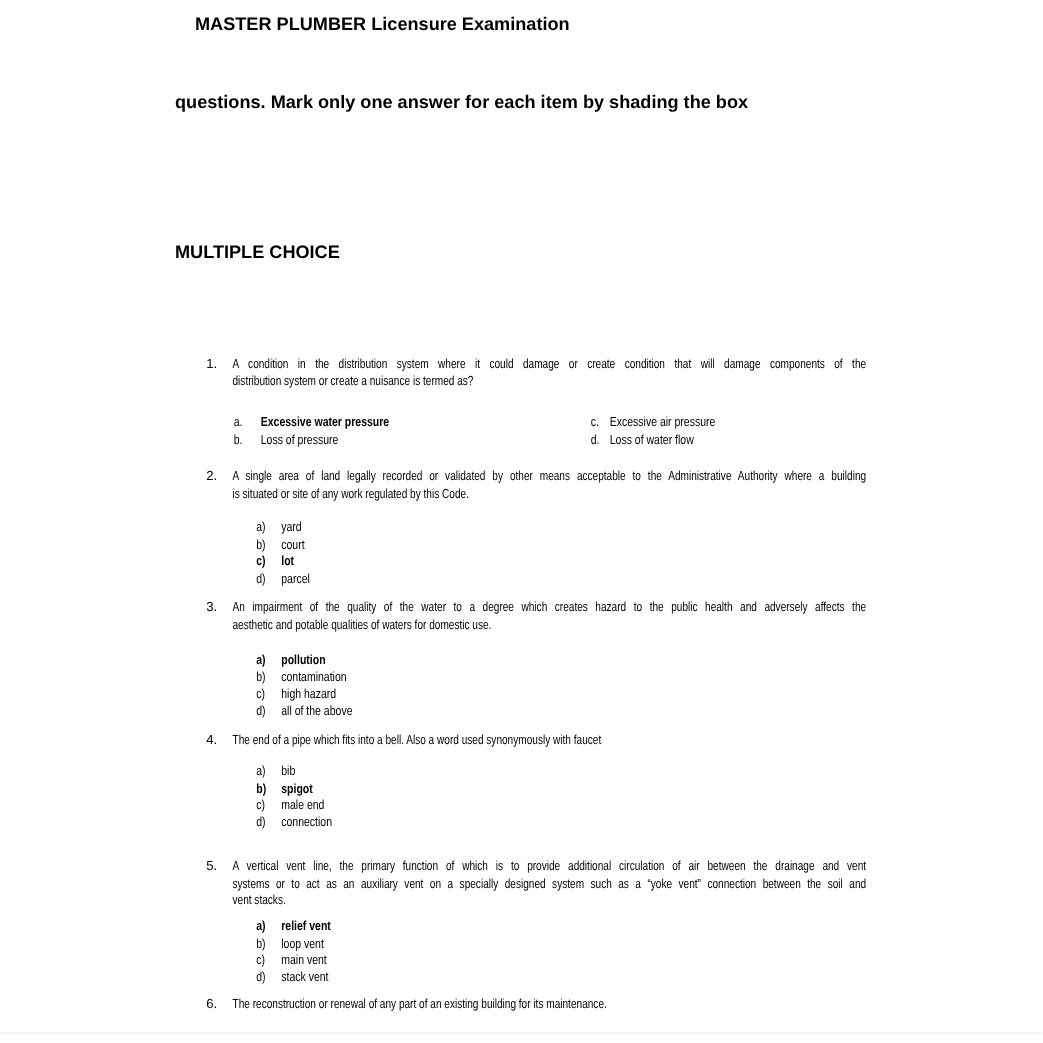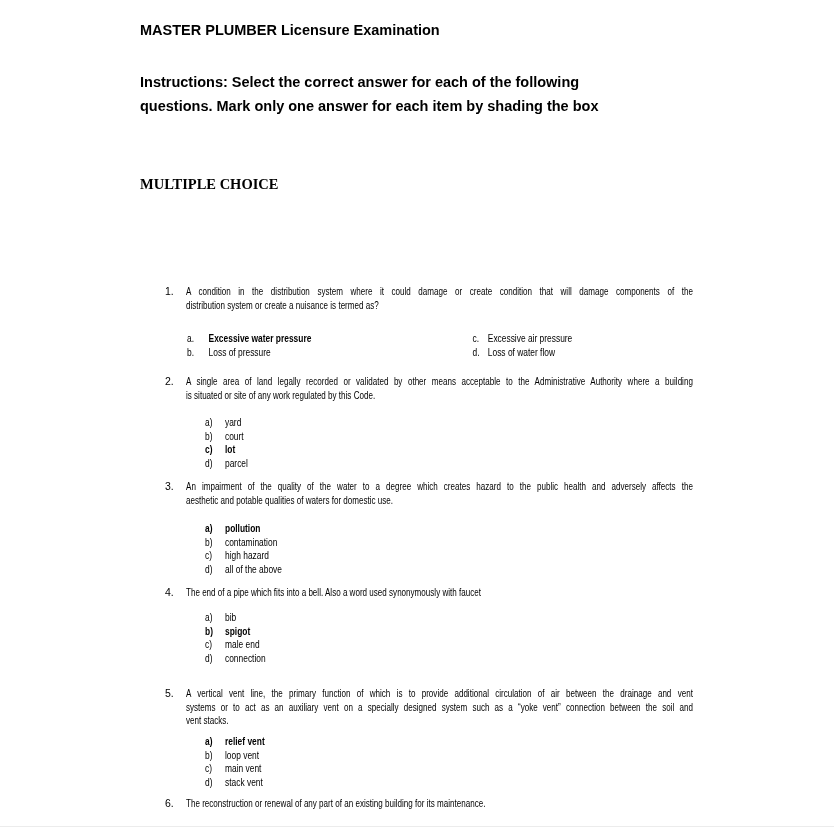--- a/index.html
+++ b/index.html
@@ -10,23 +10,23 @@
     color:#000000;
     position:relative;
     overflow:hidden;
   }
   
   .hdr {
     position:absolute; left:140px;
     font-weight:bold; font-size:14.5px; line-height:24px;
     white-space:nowrap;
   }
-  #doc-title { top:18px; }
+  #doc-title { top:8px;margin-left:16px; }
   #instr-block { top:70px; }
-  #mc-heading { top:172px;font-family:Liberation Serif, serif; }
+  #mc-heading { top:190px; }
 
   
   .qnum {
     position:absolute; left:165px;
     font-size:10.5px; line-height:13.5px;
   }
   .qtext {
     position:absolute; left:186px; width:660px;
     font-size:10.5px; line-height:13.5px;
     transform:scaleX(0.768); transform-origin:0 0;
@@ -69,21 +69,20 @@
   #q4-num, #q4-text { top:586px; }   #q4-opts { top:611px; }
   #q5-num, #q5-text { top:687px; }   #q5-opts { top:735px; }
   #q6-num, #q6-text { top:797px; }
 </style>
 </head>
 <body>
 
 <div class="hdr" id="doc-title">MASTER PLUMBER Licensure Examination</div>
 
 <div class="hdr" id="instr-block">
-  <div>Instructions: Select the correct answer for each of the following</div>
   <div>questions. Mark only one answer for each item by shading the box</div>
 </div>
 
 <div class="hdr" id="mc-heading">MULTIPLE CHOICE</div>
 
 <span class="qnum" id="q1-num">1.</span>
 <div class="qtext" id="q1-text">
   <div class="qline jline">A condition in the distribution system where it could damage or create condition that will damage components of the</div>
   <div class="qline">distribution system or create a nuisance is termed as?</div>
 </div>

